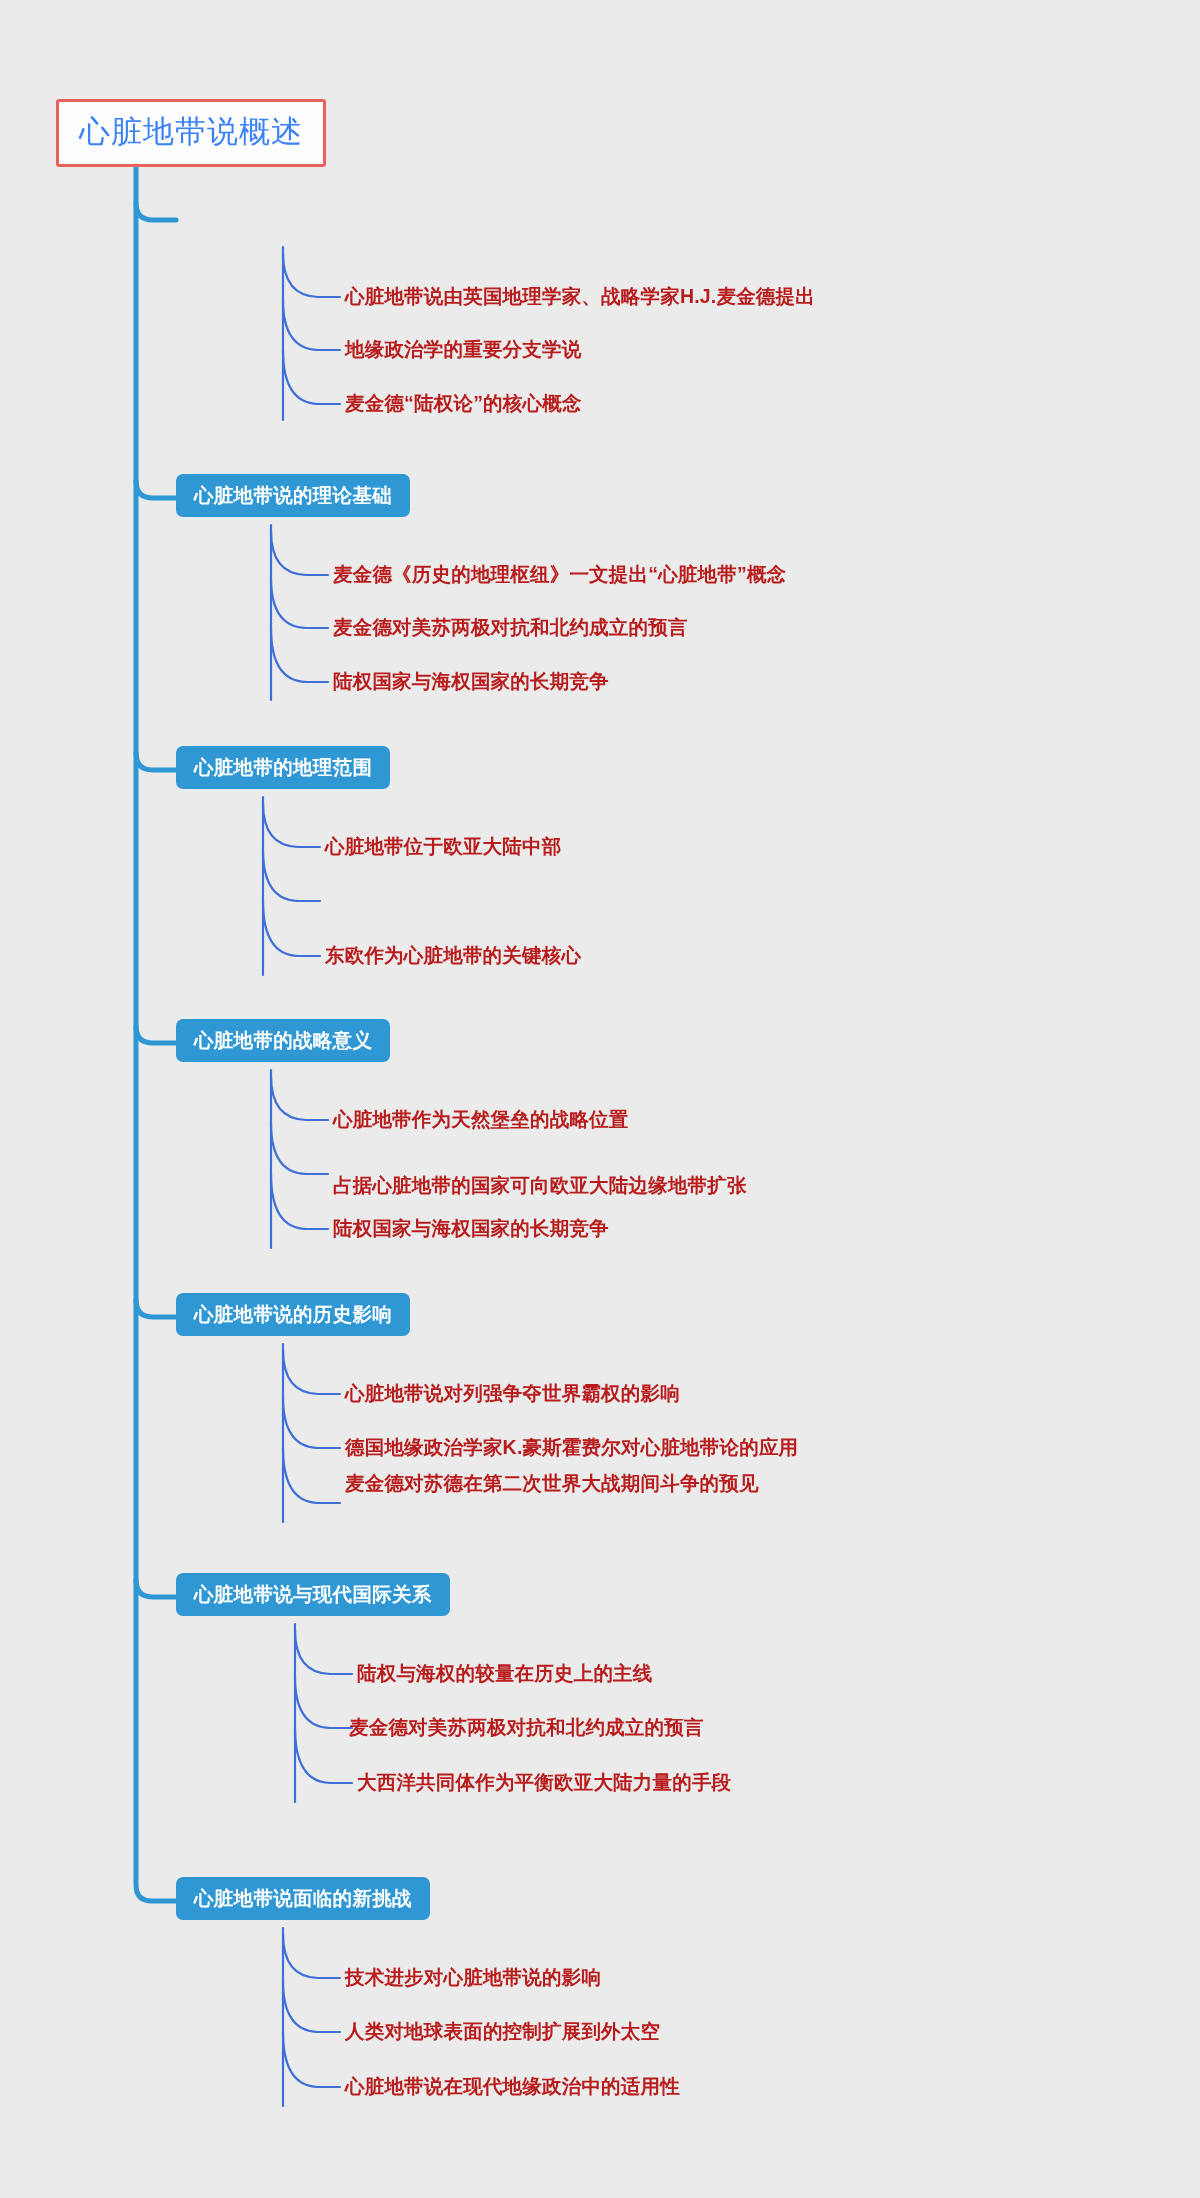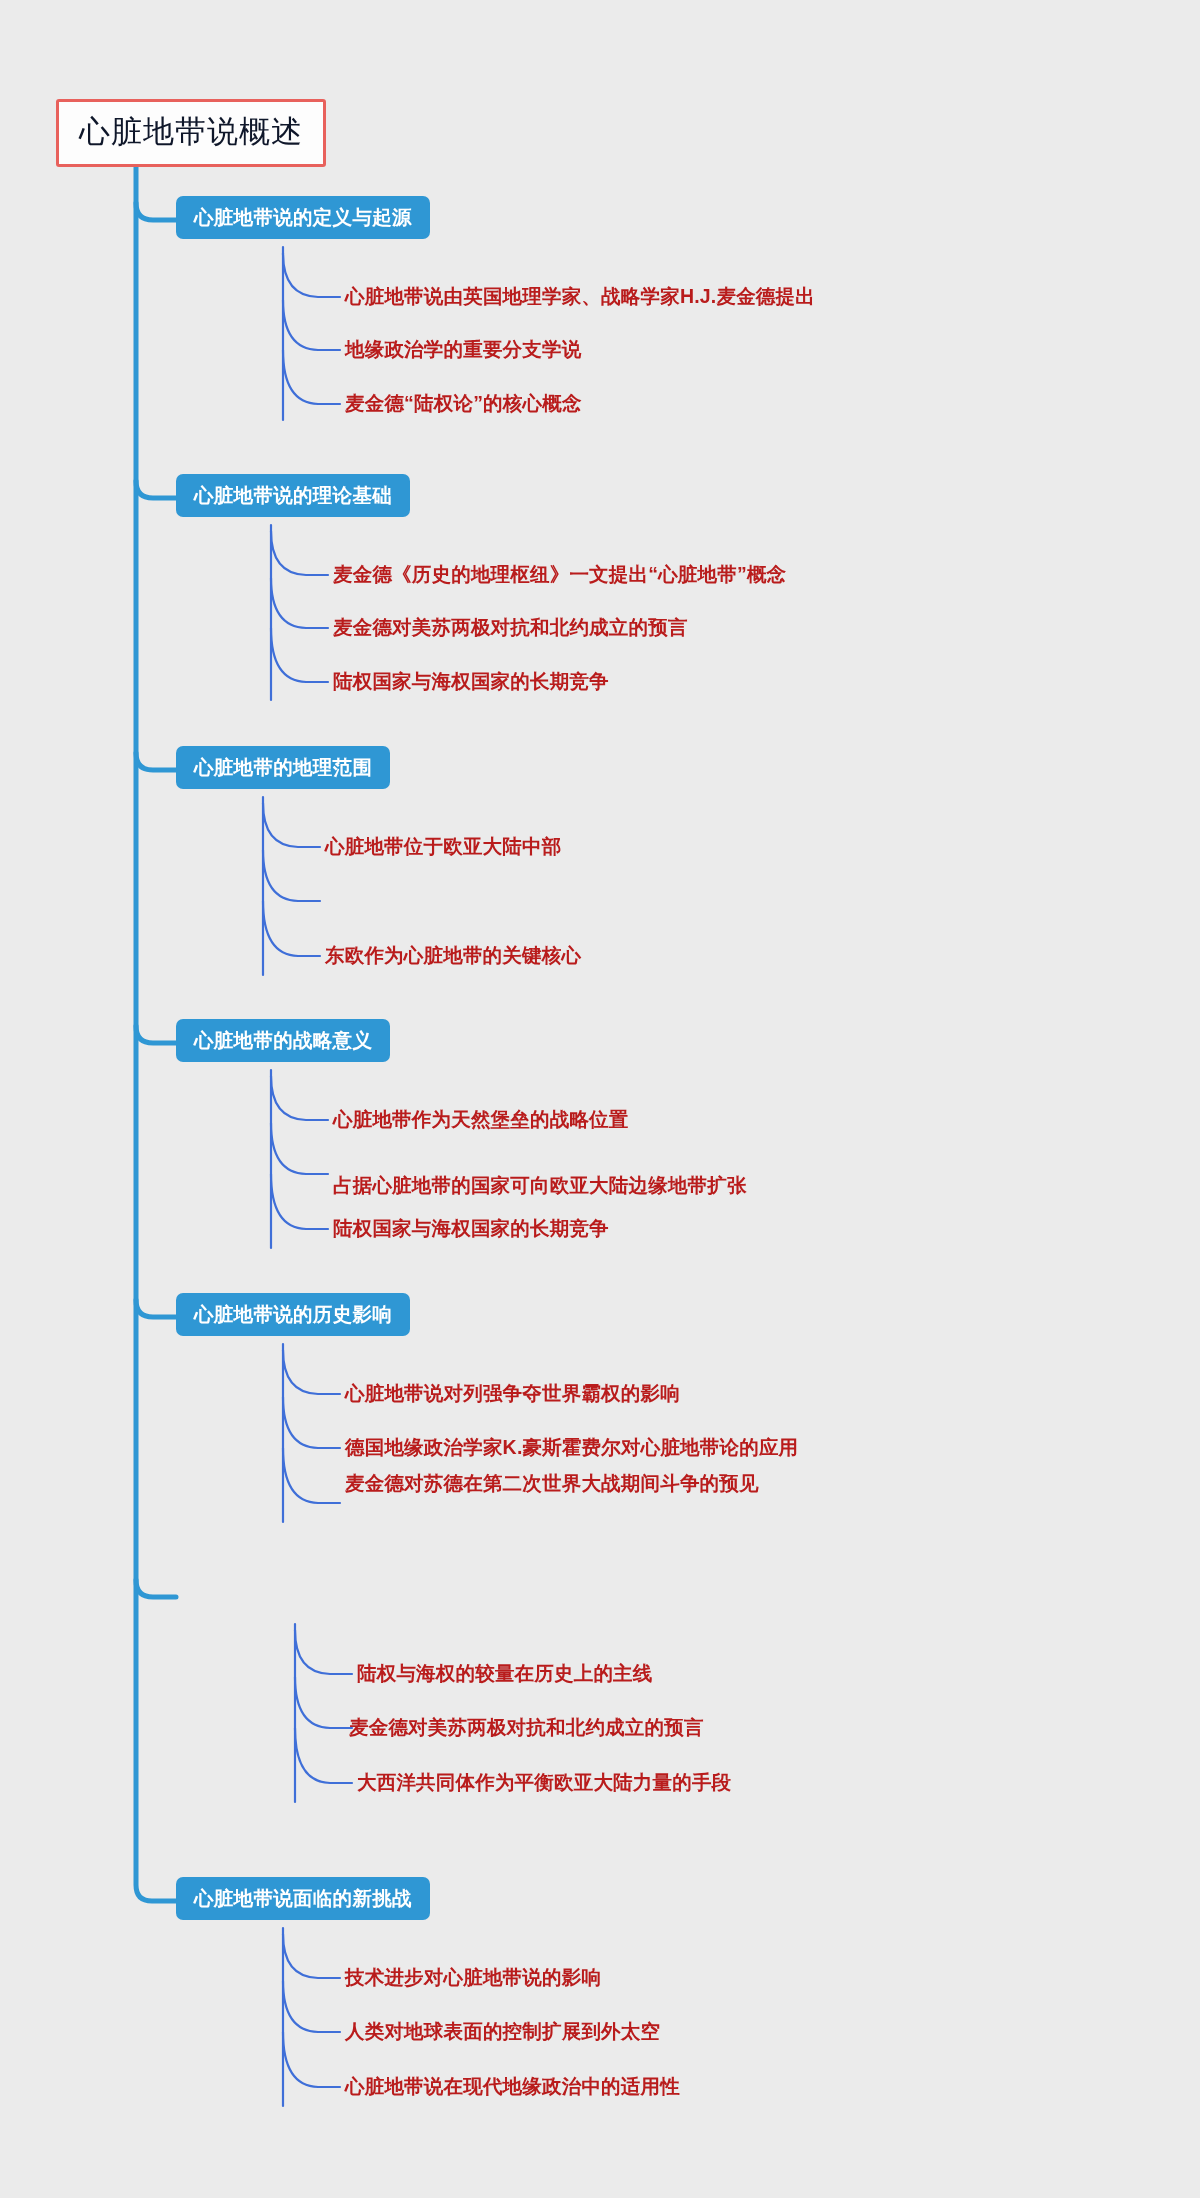--- a/index.html
+++ b/index.html
@@ -32,21 +32,21 @@
     white-space: nowrap;
   }
   .root-node {
     left: 56px;
     top: 99px;
     padding: 12px 20px 14px 20px;
     background: #fdfdfd;
     border: 3px solid #e8615c;
     border-radius: 3px;
     font-size: 31px;
-    color: #0f172a;
+    color: #3b82f6;
     letter-spacing: 1px;
     line-height: 1.15;
   }
   .branch-node {
     padding: 10px 18px 11px 18px;
     background: #2f97d4;
     border-radius: 7px;
     color: #ffffff;
     font-size: 19.5px;
     font-weight: bold;
@@ -110,23 +110,20 @@
     <path d="M 283 1928 L 283 2106" fill="none" stroke="#3f6fd8" stroke-width="2.2" stroke-linecap="round"></path>
     <path d="M 283 1934 Q 283 1977 318 1978 L 340 1978" fill="none" stroke="#3f6fd8" stroke-width="2.2" stroke-linecap="round"></path>
     <path d="M 283 1981 Q 283 2031 318 2032 L 340 2032" fill="none" stroke="#3f6fd8" stroke-width="2.2" stroke-linecap="round"></path>
     <path d="M 283 2032 Q 283 2086 318 2087 L 340 2087" fill="none" stroke="#3f6fd8" stroke-width="2.2" stroke-linecap="round"></path>
   </svg>
 
   <div class="node root-node">
     <span>心脏地带说概述</span>
   </div>
 
-  <div class="node branch-node" style="left:176px; top:196px;">
-    <span>心脏地带说的定义与起源</span>
-  </div>
   <div class="node leaf-node" style="left:345px; top:285px;">
     <span>心脏地带说由英国地理学家、战略学家H.J.麦金德提出</span>
   </div>
   <div class="node leaf-node" style="left:345px; top:338px;">
     <span>地缘政治学的重要分支学说</span>
   </div>
   <div class="node leaf-node" style="left:345px; top:392px;">
     <span>麦金德“陆权论”的核心概念</span>
   </div>
 
@@ -172,20 +169,23 @@
   <div class="node leaf-node" style="left:345px; top:1382px;">
     <span>心脏地带说对列强争夺世界霸权的影响</span>
   </div>
   <div class="node leaf-node" style="left:345px; top:1436px;">
     <span>德国地缘政治学家K.豪斯霍费尔对心脏地带论的应用</span>
   </div>
   <div class="node leaf-node" style="left:345px; top:1460px;margin-top:12px;">
     <span>麦金德对苏德在第二次世界大战期间斗争的预见</span>
   </div>
 
+  <div class="node branch-node" style="left:176px; top:1573px;">
+    <span>心脏地带说与现代国际关系</span>
+  </div>
   <div class="node leaf-node" style="left:357px; top:1662px;">
     <span>陆权与海权的较量在历史上的主线</span>
   </div>
   <div class="node leaf-node" style="left:349px; top:1716px;">
     <span>麦金德对美苏两极对抗和北约成立的预言</span>
   </div>
   <div class="node leaf-node" style="left:357px; top:1771px;">
     <span>大西洋共同体作为平衡欧亚大陆力量的手段</span>
   </div>
 

